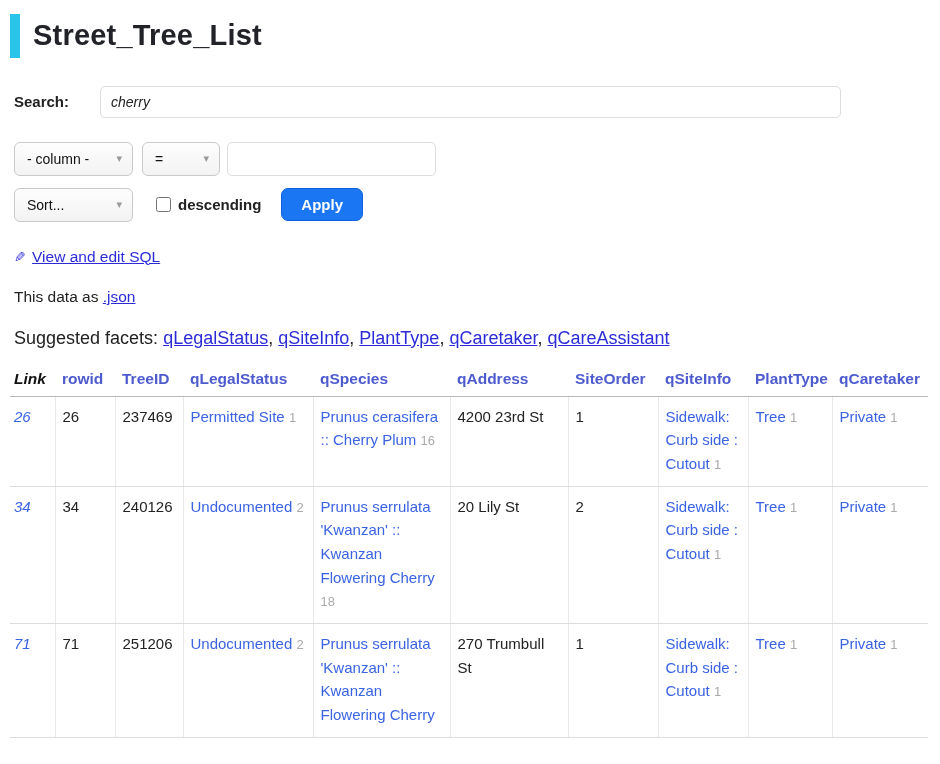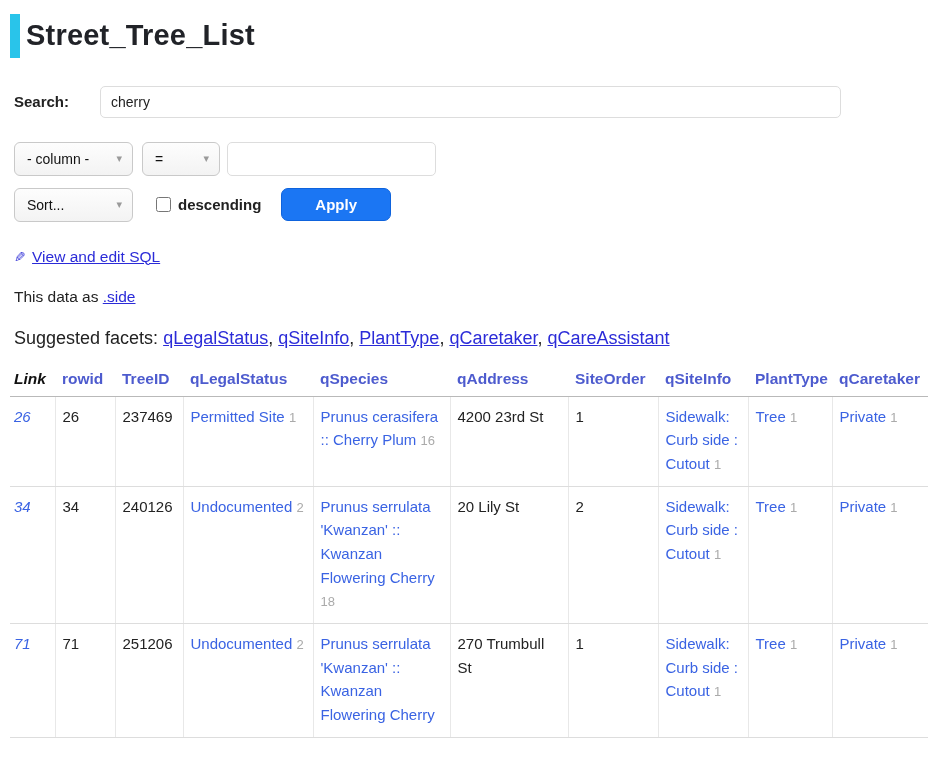--- a/index.html
+++ b/index.html
@@ -8,35 +8,36 @@
     width: 940px; height: 764px; overflow: hidden;
     background: #fff; color: #222;
     font-family: "Liberation Sans", sans-serif;
   }
   .page { padding: 10px 14px 0 10px; }
 
   h1 {
     margin: 4px 0 28px 0;
     font-size: 29px; font-weight: bold; color: #212328;
     border-left: 10px solid #29c4ea;
-    padding-left: 6px; line-height: 1.5;
+    padding-left: 13px; line-height: 1.5;
     letter-spacing: 0.2px;
   }
   .summary {
     margin: 0 0 28px 4px;
     font-size: 16.5px; font-weight: bold; color: #1d1d1d;
   }
 
   .search-row { display: flex; align-items: center; margin: 0 0 24px 4px; }
   .search-label { width: 86px; font-weight: bold; font-size: 15px; }
   .search-input {
     width: 741px; height: 32px;
     border: 1px solid #ddd; border-radius: 5px;
     font-size: 14px; padding: 0 10px; color: #222;
     font-family: "Liberation Sans", sans-serif;
+    font-style: italic;
   }
 
   .filter-row, .sort-row { display: flex; align-items: center; margin: 0 0 12px 4px; }
   .sort-row { margin-bottom: 26px; }
   .select {
     display: inline-flex; align-items: center; justify-content: space-between;
     height: 34px; padding: 0 10px 0 12px;
     border: 1px solid #c9c9c9; border-radius: 6px;
     background: linear-gradient(#fdfdfd, #f3f3f3);
     font-size: 14px; color: #111; cursor: default;
@@ -46,21 +47,21 @@
   .chev { color: #9a9a9a; font-size: 11px; margin-left: 6px; }
   .filter-input {
     width: 209px; height: 34px;
     border: 1px solid #ddd; border-radius: 5px;
     font-size: 14px; padding: 0 10px;
     font-family: "Liberation Sans", sans-serif;
   }
   .desc-check { width: 15px; height: 15px; margin: 0 0 0 14px; }
   .desc-label { font-weight: bold; font-size: 15px; margin-left: 7px; }
   .apply-btn {
-    margin-left: 20px; padding: 7px 33px;
+    margin-left: 20px; padding: 7px 19px;
     background: #1b76f3; border: 1px solid #0e63dd; border-radius: 7px;
     color: #fff; font-weight: bold; font-size: 15px;
     font-family: "Liberation Sans", sans-serif; cursor: pointer;
   }
 
   .sql-row    { margin: 0 0 22px 4px; font-size: 15.5px; }
   .export-row { margin: 0 0 22px 4px; font-size: 15.5px; }
   .facets-row { margin: 0 0 19px 4px; font-size: 18px; }
   .pencil { color: #3434d8; display: inline-block; transform: scaleX(-1); font-size: 14px; margin-right: 2px; }
   .body-link { color: #2b2bd8; text-decoration: underline; cursor: pointer; }
@@ -124,21 +125,21 @@
     <button class="apply-btn">Apply</button>
   </div>
 
   <p class="sql-row">
     <span class="pencil">✎</span>
     <a class="body-link">View and edit SQL</a>
   </p>
 
   <p class="export-row">
     <span>This data as</span>
-    <a class="body-link">.side</a>
+    <a class="body-link">.json</a>
   </p>
 
   <p class="facets-row">
     <span>Suggested facets:</span>
     <span id="facet-links"><a class="body-link">qLegalStatus</a>, <a class="body-link">qSiteInfo</a>, <a class="body-link">PlantType</a>, <a class="body-link">qCaretaker</a>, <a class="body-link">qCareAssistant</a></span>
   </p>
 
   <table>
     <colgroup id="cols">
         <col style="width: 45px;">

